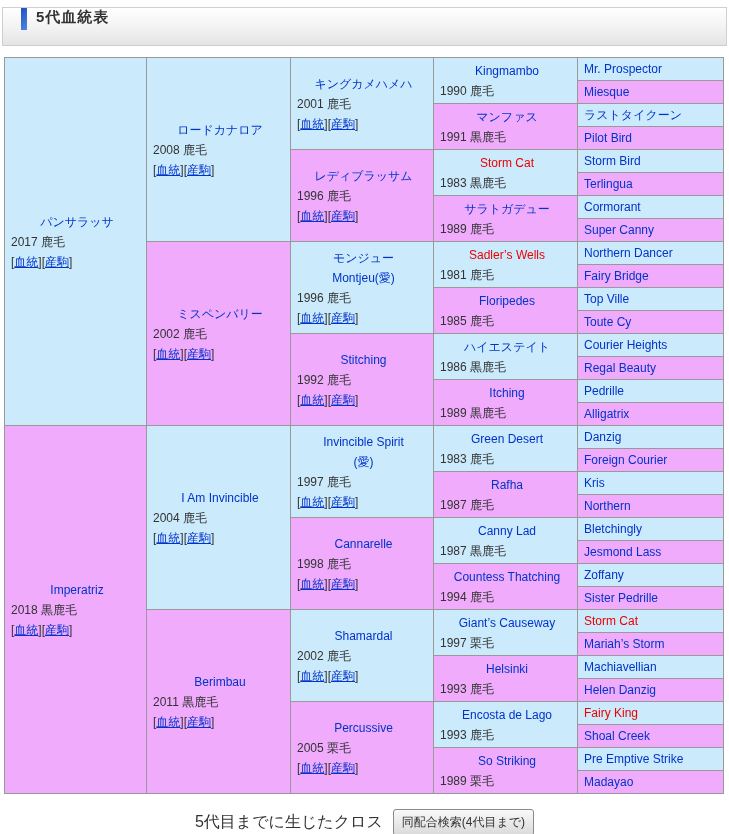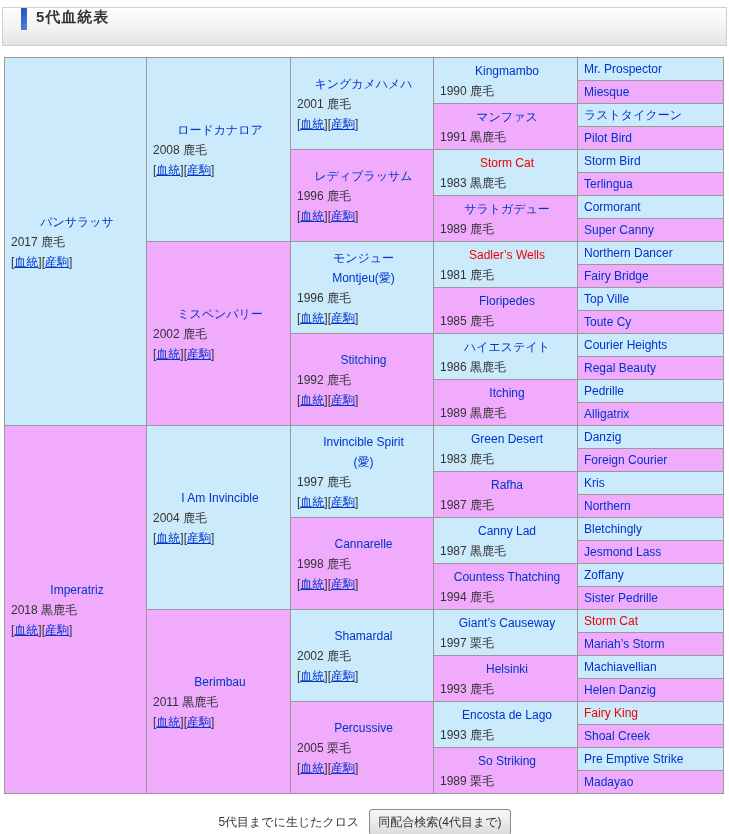--- a/index.html
+++ b/index.html
@@ -22,21 +22,21 @@
   td.p { background:#f0abfc; }
   .nm { color:#0033cc; text-decoration:none; cursor:pointer; }
   .nm.blk { display:block;text-align:center; }
   .nm.red { color:#ee0000; }
   .dt { color:#333; }
   .lk .bk { color:#333; }
   .lk a.lnk { color:#0033cc; text-decoration:underline; cursor:pointer;margin-top:11px; }
 
   
   .crossbar { margin-top:15px; display:flex; justify-content:center; align-items:center; gap:10px; }
-  .crossbar .cap { font-size:12px; color:#333; }
+  .crossbar .cap { font-size:16px; color:#333; }
   .crossbar .btn { font-family:inherit; font-size:12px; color:#333; padding:4px 8px;
                    border:1px solid #8a8a8a; border-radius:3px; cursor:pointer;
                    background:linear-gradient(#f9f9f9,#dadada); }
 </style>
 </head>
 <body>
 
 <div class="hdr">
   <span class="bar"></span>
   <span class="ttl">5代血統表</span>

